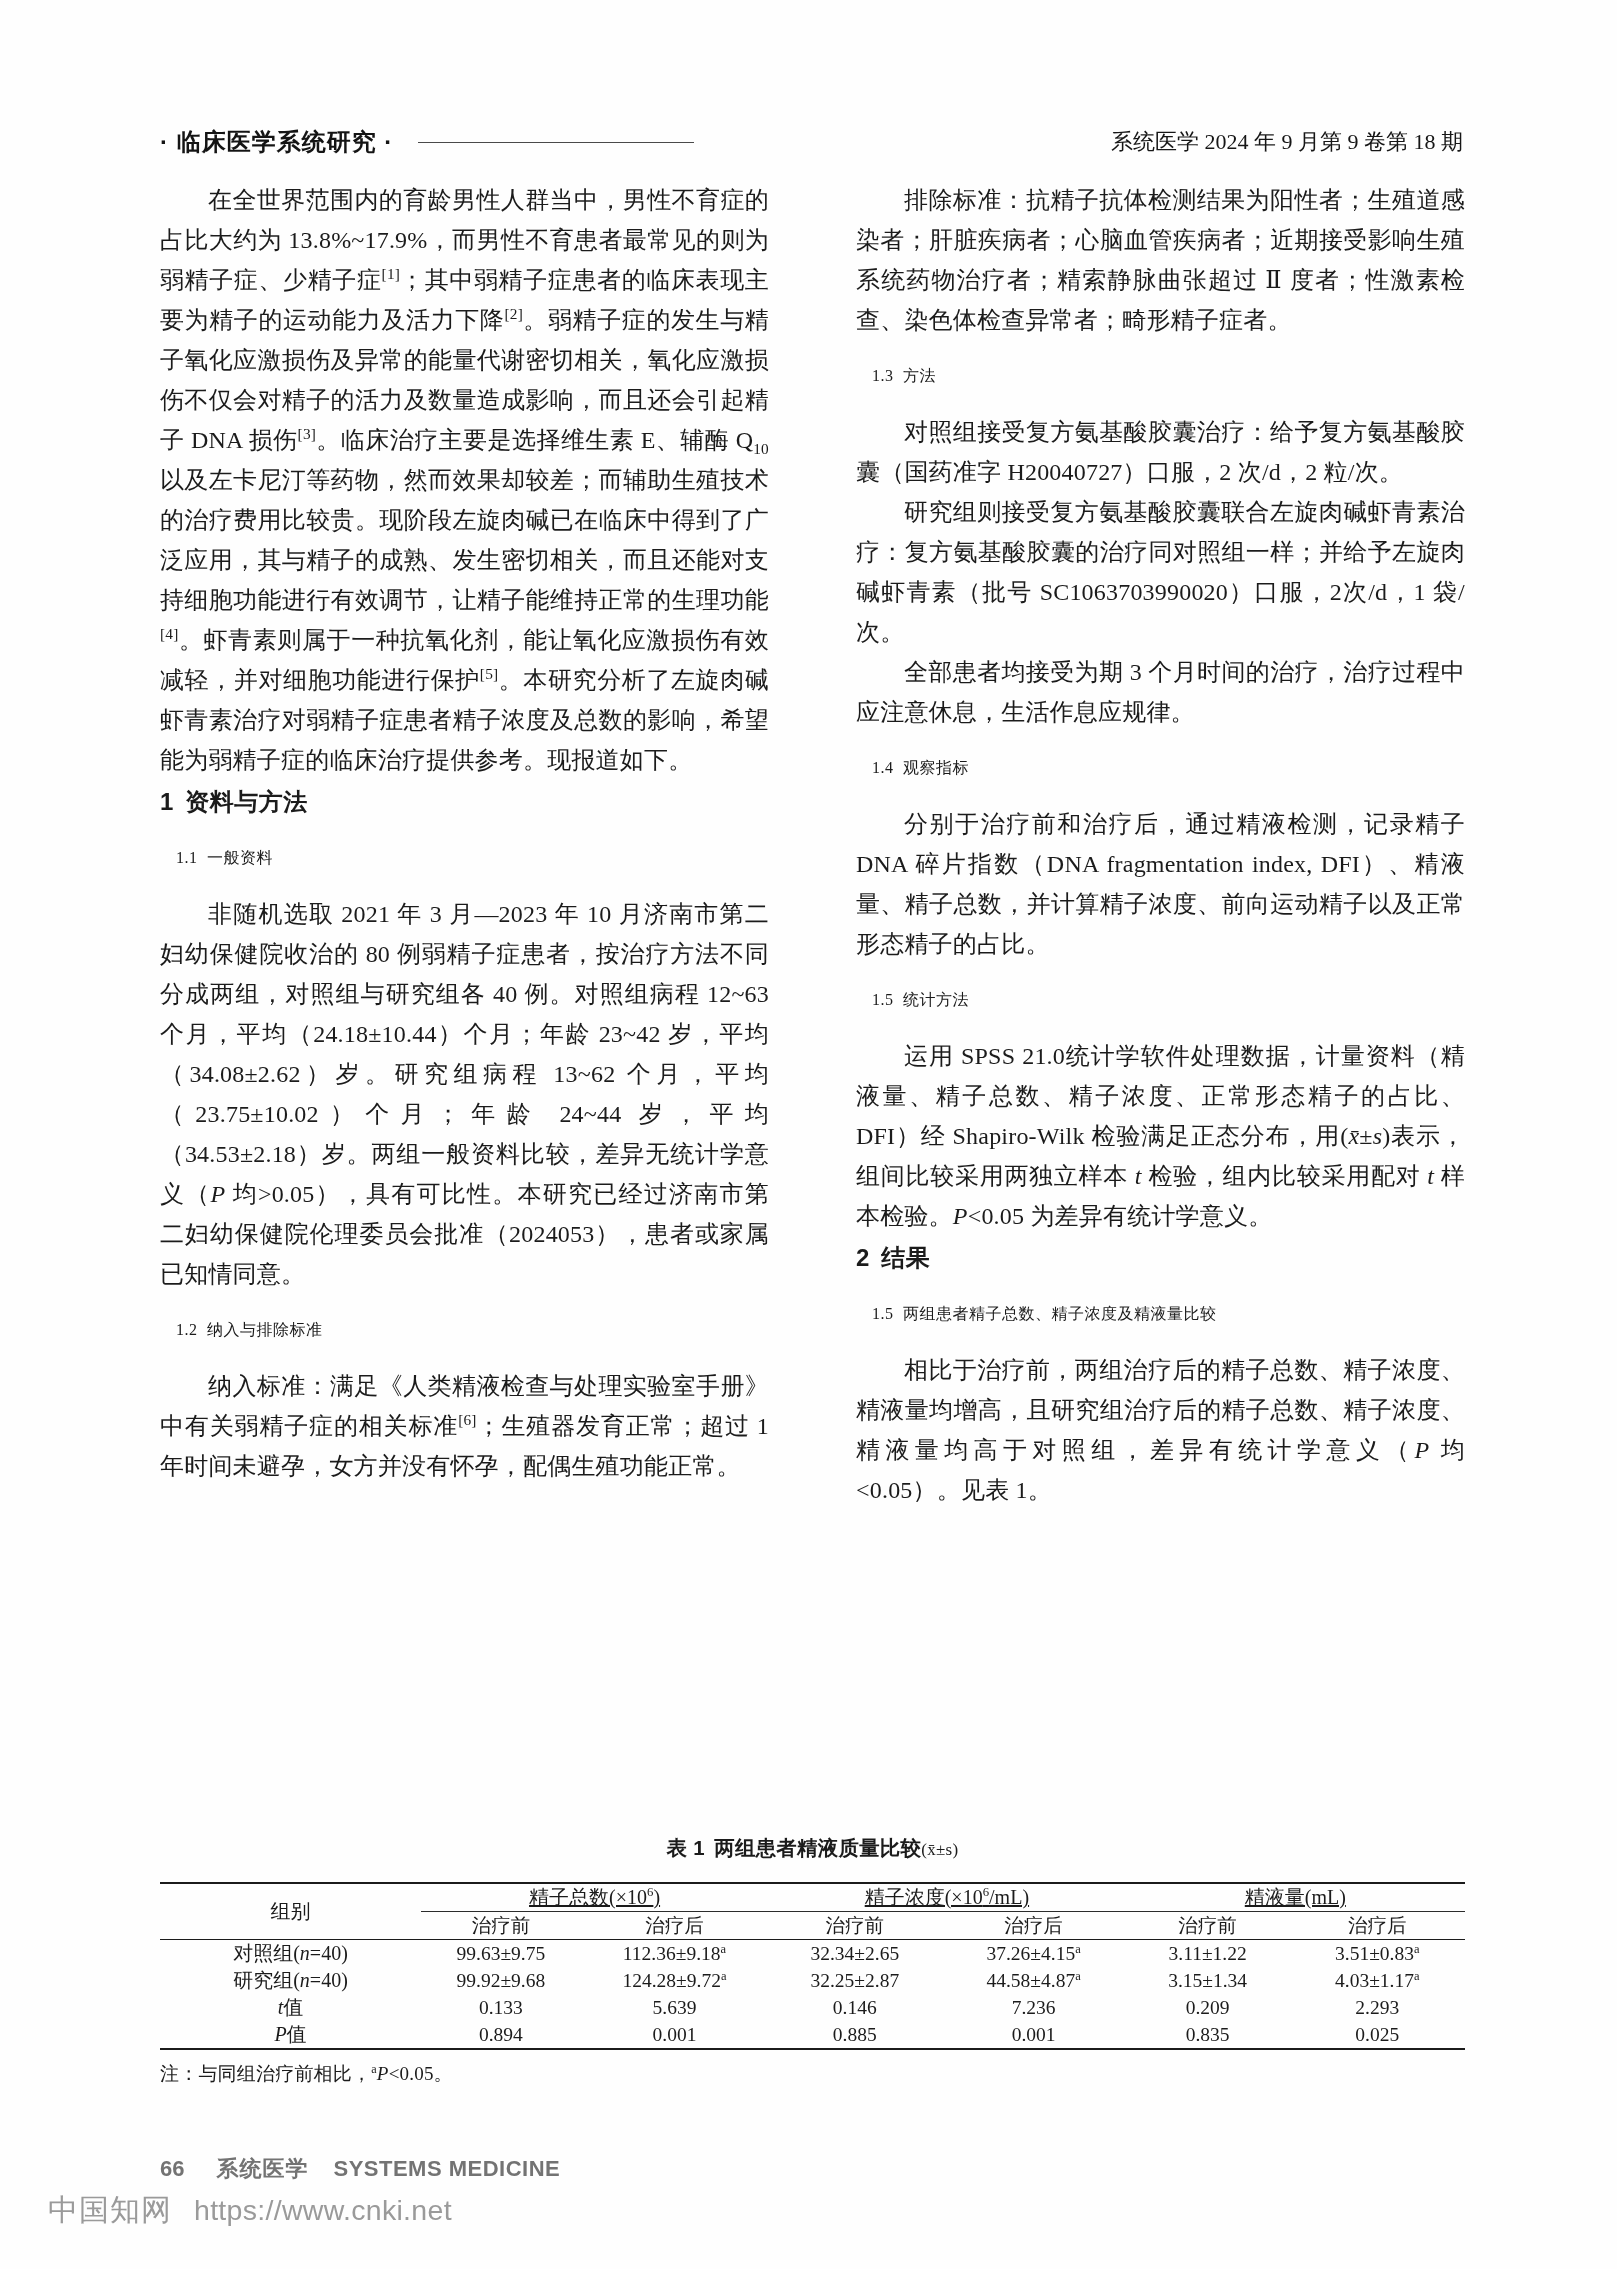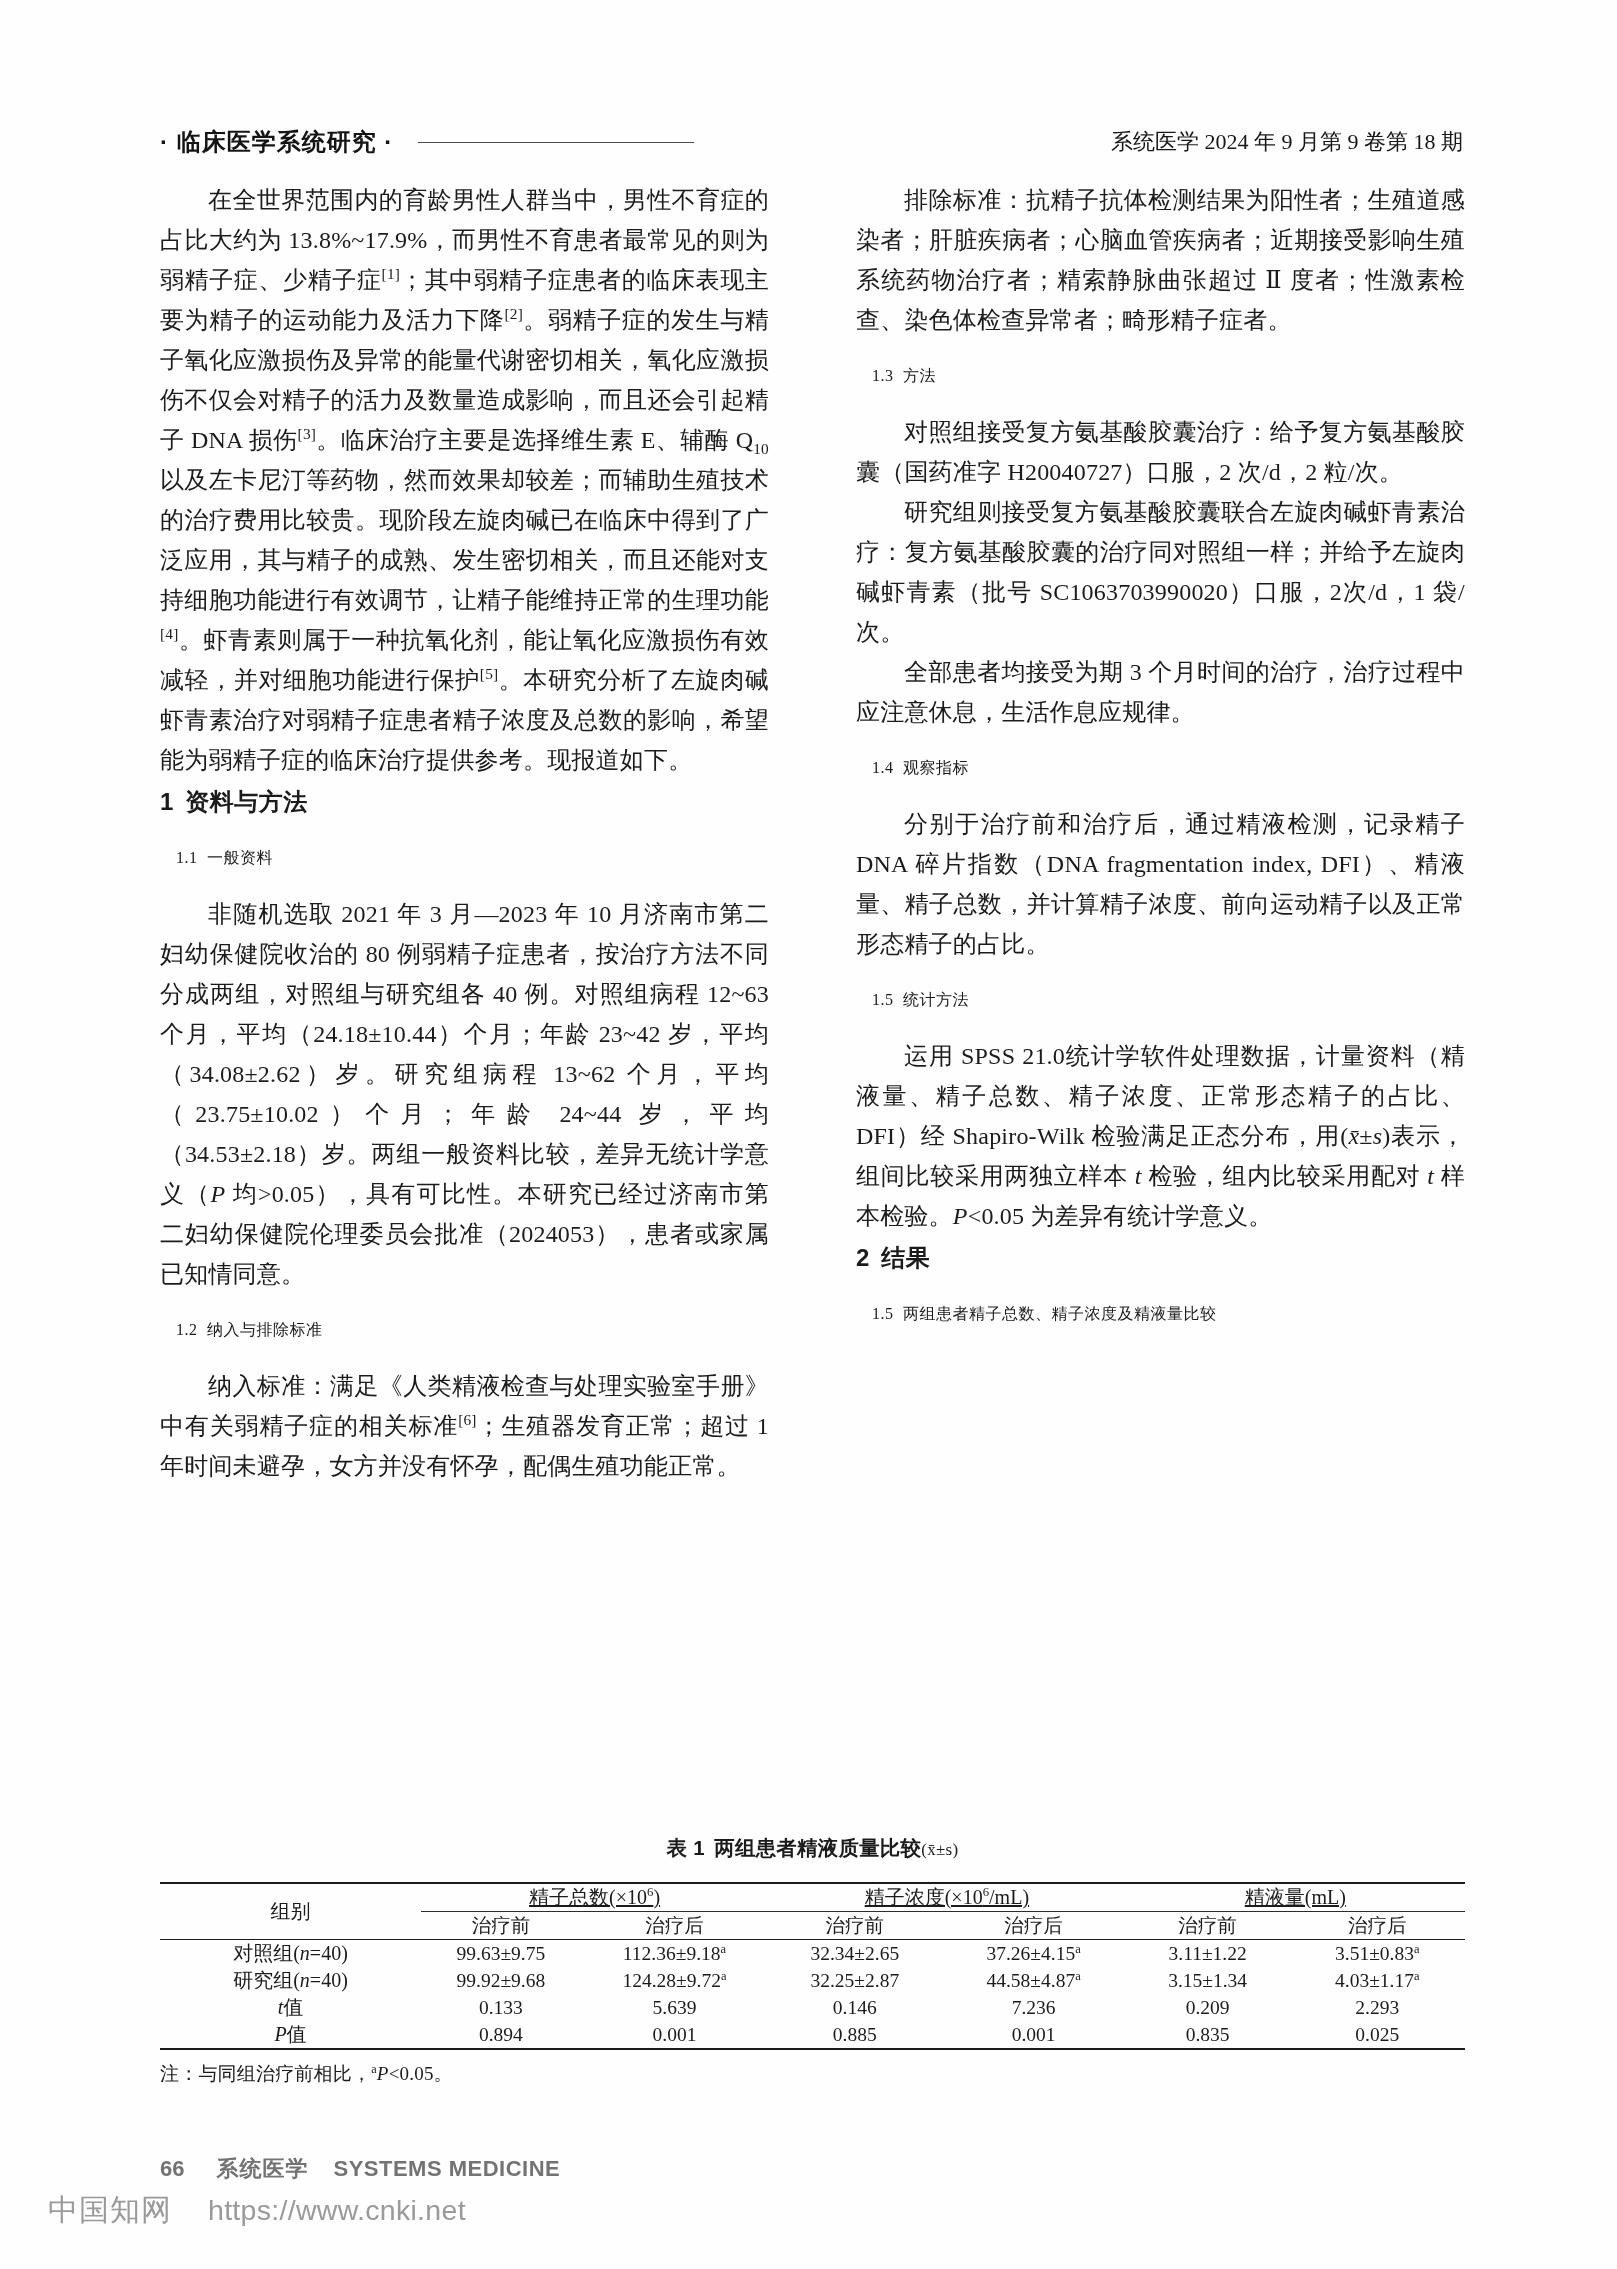--- a/index.html
+++ b/index.html
@@ -191,21 +191,21 @@
     color: #9a9a9a;
   }
   .cnki .cn {
     font-family: "Liberation Sans", "DejaVu Sans", sans-serif;
     font-size: 30px;
     letter-spacing: 1px;
   }
   .cnki .url {
     font-family: "Liberation Sans", "DejaVu Sans", sans-serif;
     font-size: 28.5px;
-    margin-left: 36px;
+    margin-left: 22px;
     letter-spacing: 0.3px;
   }
 </style>
 </head>
 <body>
 
 <div class="page">
 
   <div class="runhead">
     <span class="runhead-left">· 临床医学系统研究 ·</span>
@@ -248,20 +248,21 @@
       <p class="tx">分别于治疗前和治疗后，通过精液检测，记录精子 DNA 碎片指数（DNA fragmentation index, DFI）、精液量、精子总数，并计算精子浓度、前向运动精子以及正常形态精子的占比。</p>
 
       <h3 class="h2lv"><span class="num">1.5</span><span>统计方法</span></h3>
 
       <p class="tx">运用 SPSS 21.0统计学软件处理数据，计量资料（精液量、精子总数、精子浓度、正常形态精子的占比、DFI）经 Shapiro-Wilk 检验满足正态分布，用(<i class="it">x̄</i>±<i class="it">s</i>)表示，组间比较采用两独立样本 <i class="it">t</i> 检验，组内比较采用配对 <i class="it">t</i> 样本检验。<i class="it">P</i>&lt;0.05 为差异有统计学意义。</p>
 
       <h2 class="h1lv"><span class="num">2</span><span>结果</span></h2>
 
       <h3 class="h2lv"><span class="num">1.5</span><span>两组患者精子总数、精子浓度及精液量比较</span></h3>
 
+      <p class="tx">相比于治疗前，两组治疗后的精子总数、精子浓度、精液量均增高，且研究组治疗后的精子总数、精子浓度、精液量均高于对照组，差异有统计学意义（<i class="it">P</i> 均&lt;0.05）。见表 1。</p>
 
     </div>
   </div>
 
   <div class="tblwrap">
 
     <div class="tbl-caption">
       <span class="capnum">表 1</span><span>两组患者精液质量比较</span><span class="stat">(x̄±s)</span>
     </div>
 

